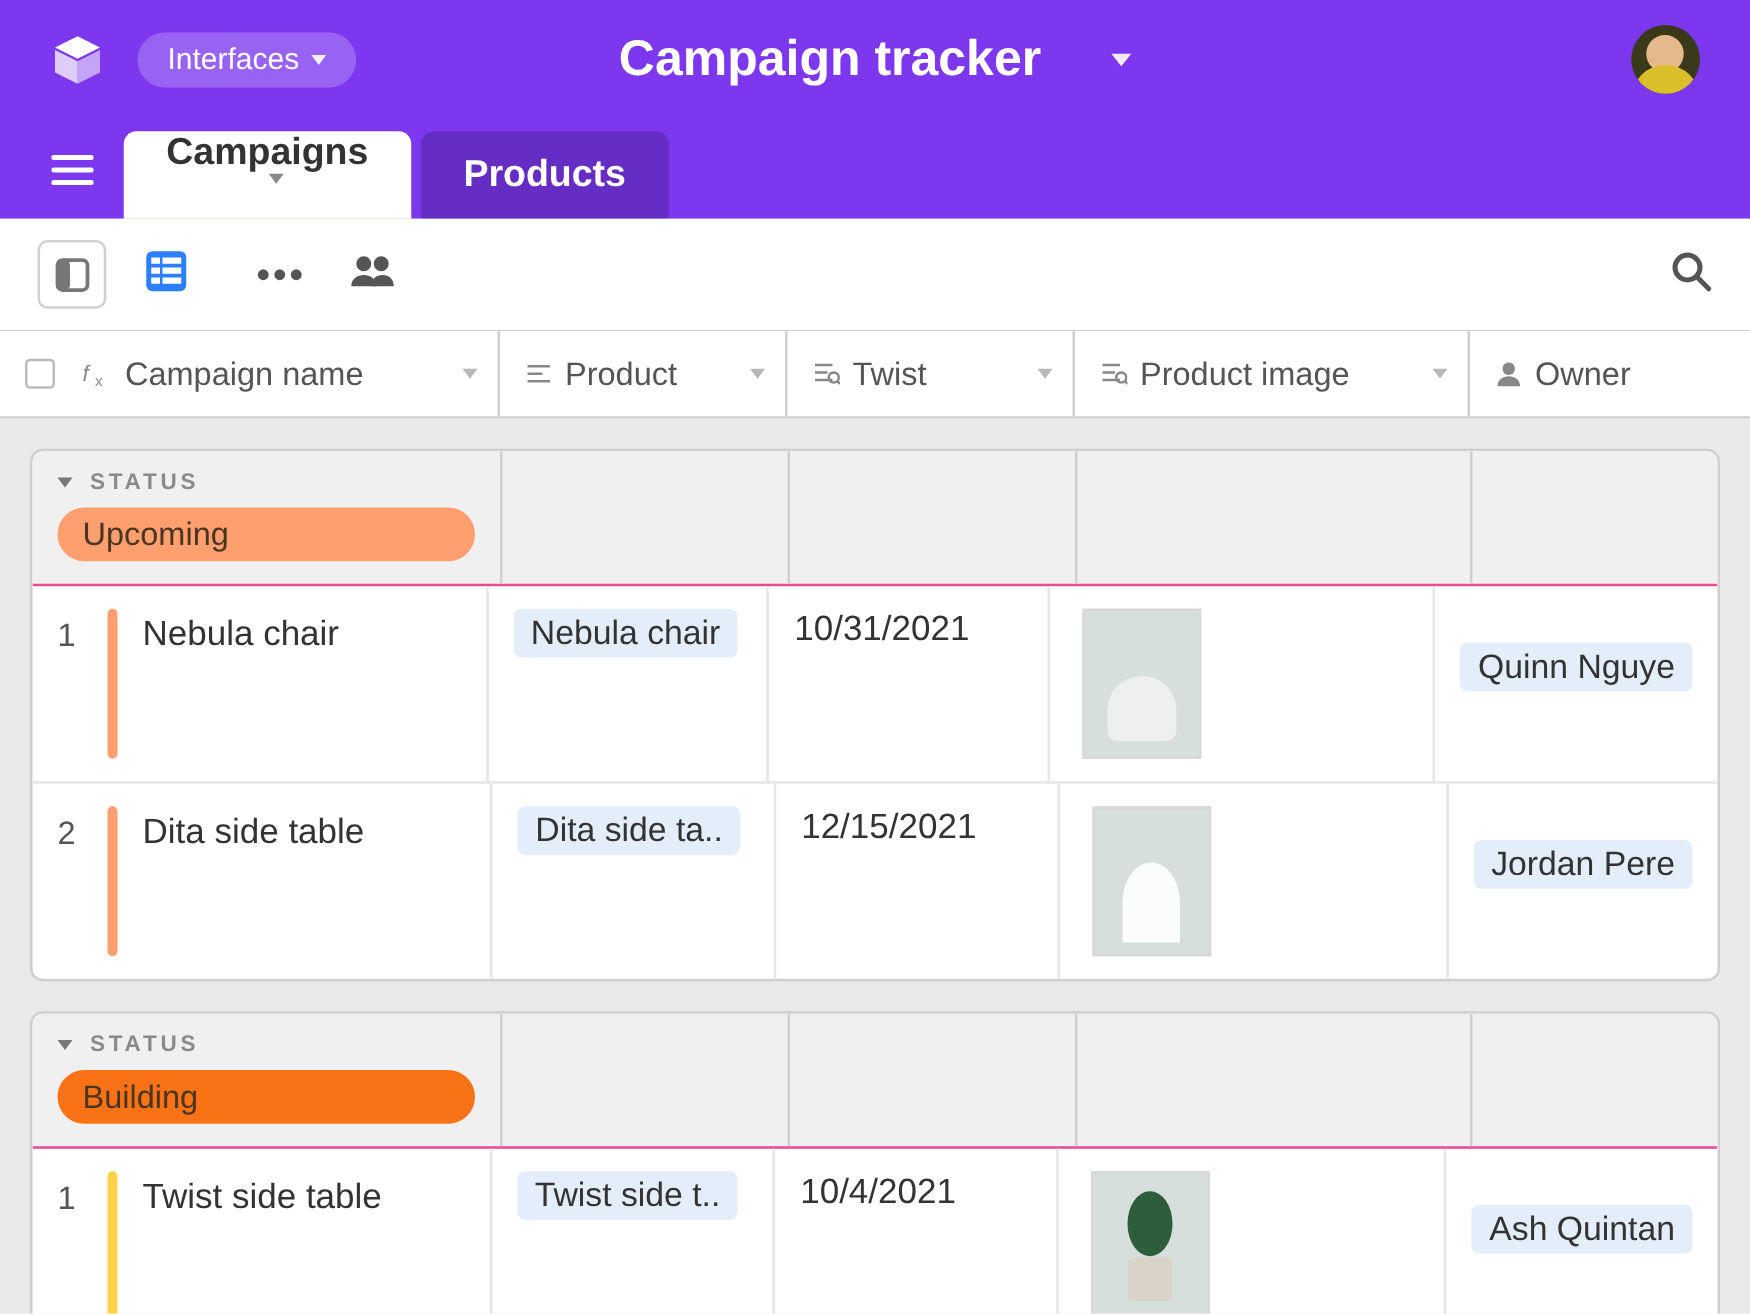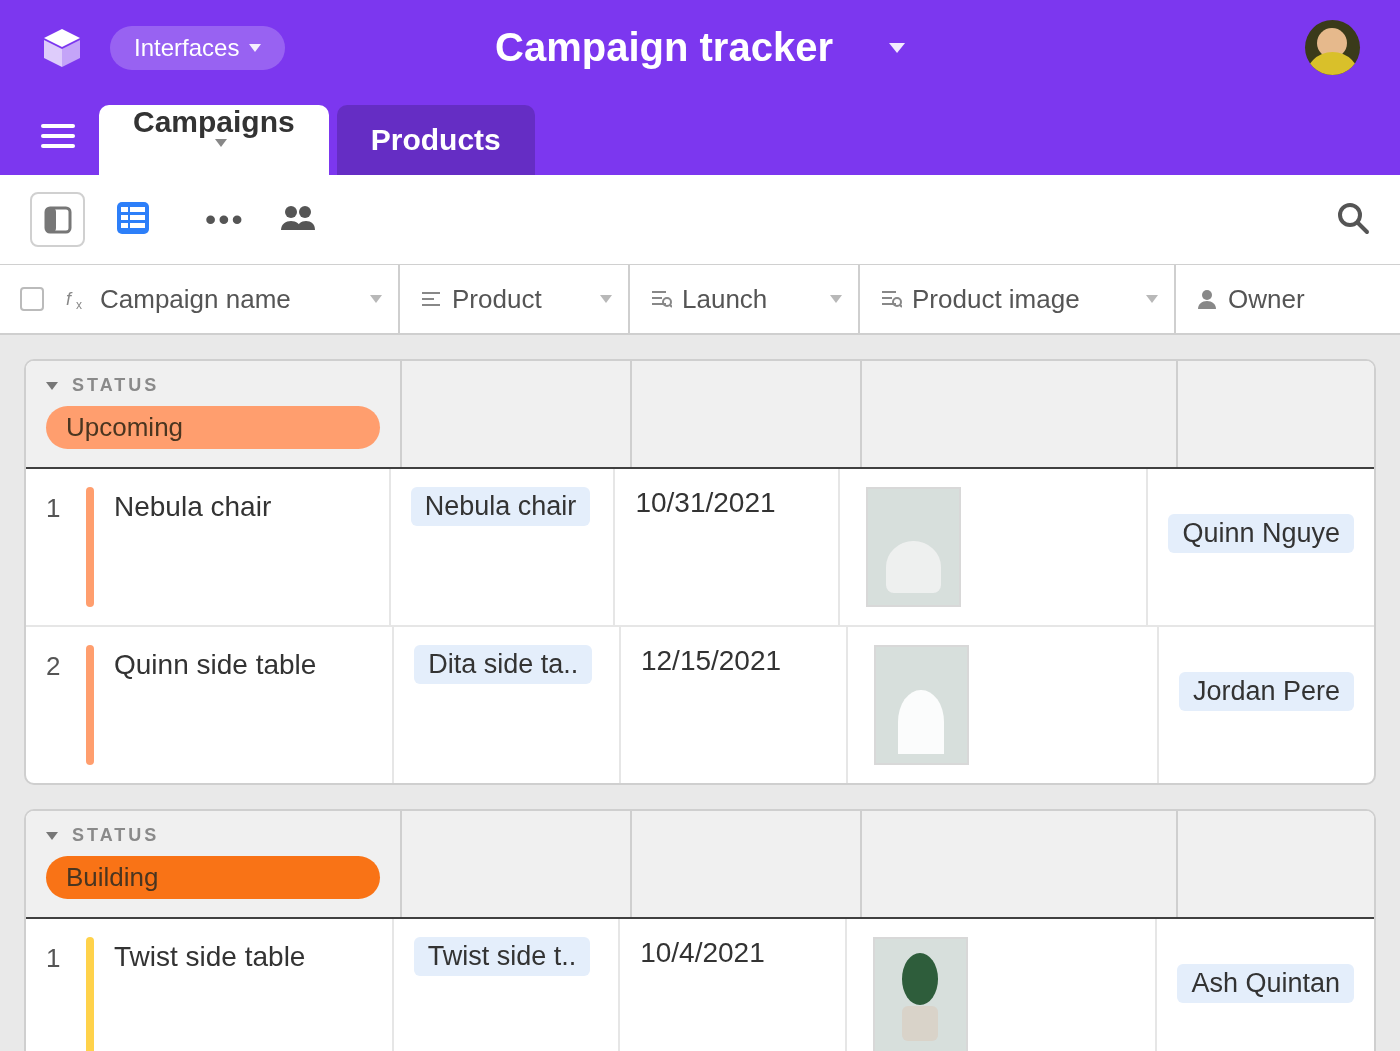--- a/index.html
+++ b/index.html
@@ -137,21 +137,21 @@
   .group {
     margin: 24px 24px 0 24px;
     border: 2px solid #cfcfcf;
     border-radius: 10px;
     overflow: hidden;
     background:#fff;
   }
   .group-header {
     background: #f0f0f0;
     display: flex;
-    border-bottom: 2px solid #404040;
+    border-bottom: 2px solid #ec4899;
   }
   .gh-main { width: calc(400px - 26px); padding: 14px 20px 18px 20px; display:flex; flex-direction:column; }
   .gh-empty { border-left: 2px solid #cfcfcf; }
   .gh-c2 { width:230px; } .gh-c3{width:230px;} .gh-c4{width:316px;} .gh-c5{flex:1;}
   .gh-label-row { display:flex; align-items:center; }
   .gh-caret { color:#777; margin-right: 14px; }
   .gh-label { font-size: 18px; letter-spacing: 3px; color:#8a8a8a; font-weight:600; }
   .status-pill {
     display:inline-block; margin-top:10px;
     padding: 6px 20px; border-radius: 999px;
@@ -318,21 +318,21 @@
   <div class="col-header c3">
     <span class="ch-icon">
       <svg width="22" height="20" viewBox="0 0 22 20" stroke="#888" stroke-width="2" fill="none">
           <line x1="2" y1="3" x2="16" y2="3"></line>
           <line x1="2" y1="9" x2="12" y2="9"></line>
           <line x1="2" y1="15" x2="16" y2="15"></line>
           <circle cx="17" cy="13" r="4"></circle>
           <line x1="20" y1="16" x2="22" y2="18"></line>
         </svg>
     </span>
-    <span>Launch</span>
+    <span>Twist</span>
     <span class="caret-sm svg-caret svg-caret-sm"></span>
   </div>
   <div class="col-header c4">
     <span class="ch-icon">
       <svg width="22" height="20" viewBox="0 0 22 20" stroke="#888" stroke-width="2" fill="none">
           <line x1="2" y1="3" x2="16" y2="3"></line>
           <line x1="2" y1="9" x2="12" y2="9"></line>
           <line x1="2" y1="15" x2="16" y2="15"></line>
           <circle cx="17" cy="13" r="4"></circle>
           <line x1="20" y1="16" x2="22" y2="18"></line>
@@ -386,21 +386,21 @@
       </div>
       <div class="cell cell-c5">
         <span class="chip">Quinn Nguye</span>
       </div>
     </div>
 
     <div class="row">
       <div class="cell cell-c1">
         <span class="row-num">2</span>
         <span class="accent-bar accent-orange"></span>
-        <span class="campaign-name">Quinn side table</span>
+        <span class="campaign-name">Dita side table</span>
       </div>
       <div class="cell cell-c2">
         <span class="chip">Dita side ta..</span>
       </div>
       <div class="cell cell-c3">
         <span>12/15/2021</span>
       </div>
       <div class="cell cell-c4">
         <div class="thumb table"></div>
       </div>

